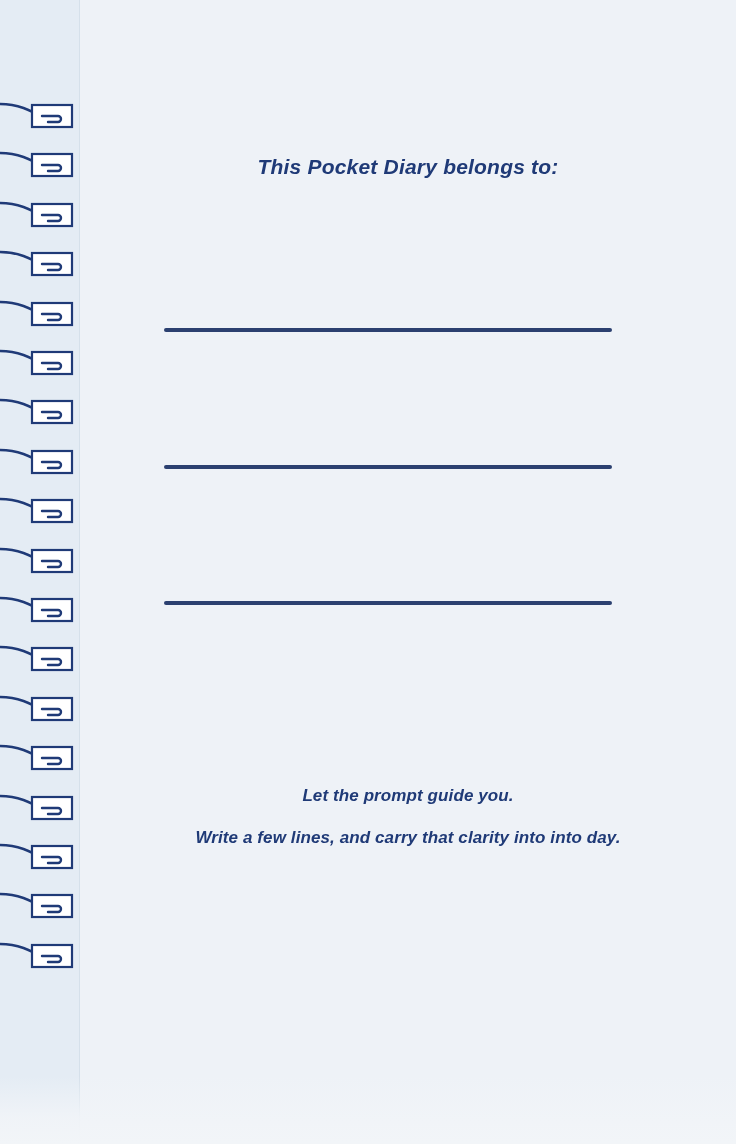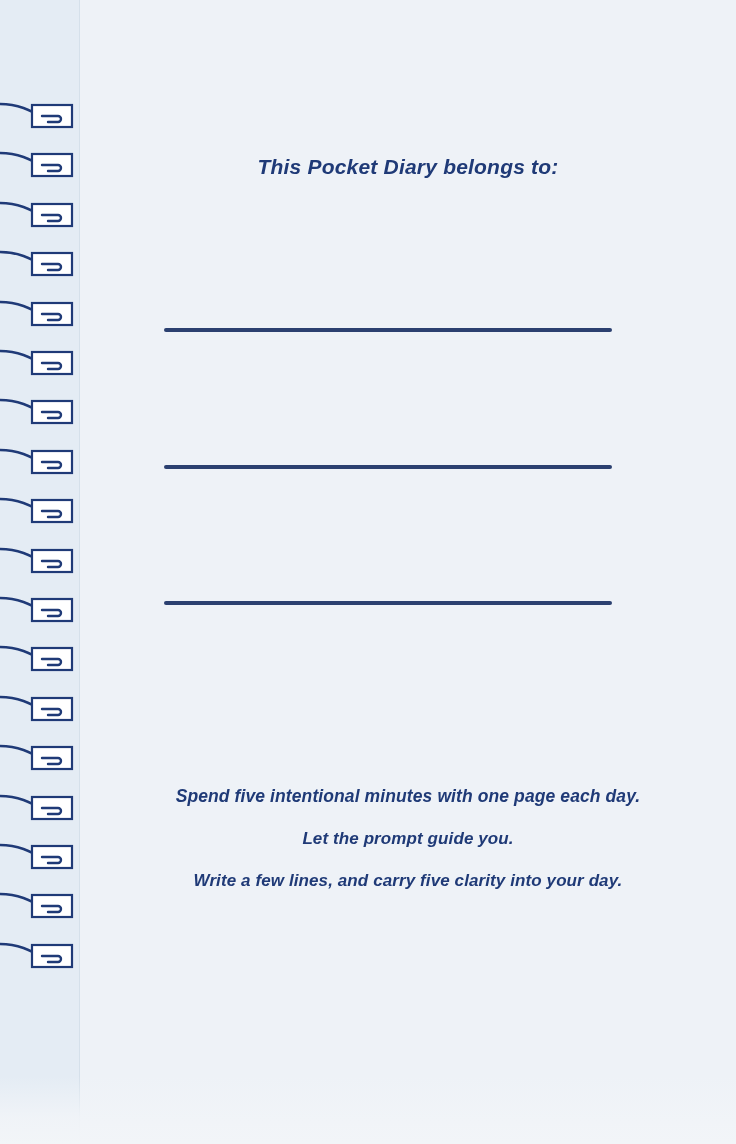--- a/index.html
+++ b/index.html
@@ -254,21 +254,20 @@
 
   <div class="sheet">
 
     <div class="owner-title">This Pocket Diary belongs to:</div>
 
     <div class="write-line line-1"></div>
     <div class="write-line line-2"></div>
     <div class="write-line line-3"></div>
 
     <div class="instructions">
-      <p class="lead">Spend five intentional minutes with one page each day.</p>
       <p>Let the prompt guide you.</p>
-      <p>Write a few lines, and carry five clarity into your day.</p>
+      <p>Write a few lines, and carry that clarity into into day.</p>
     </div>
 
   </div>
 
   <div class="bottom-fade"></div>
 </div>
 
 </body></html>

